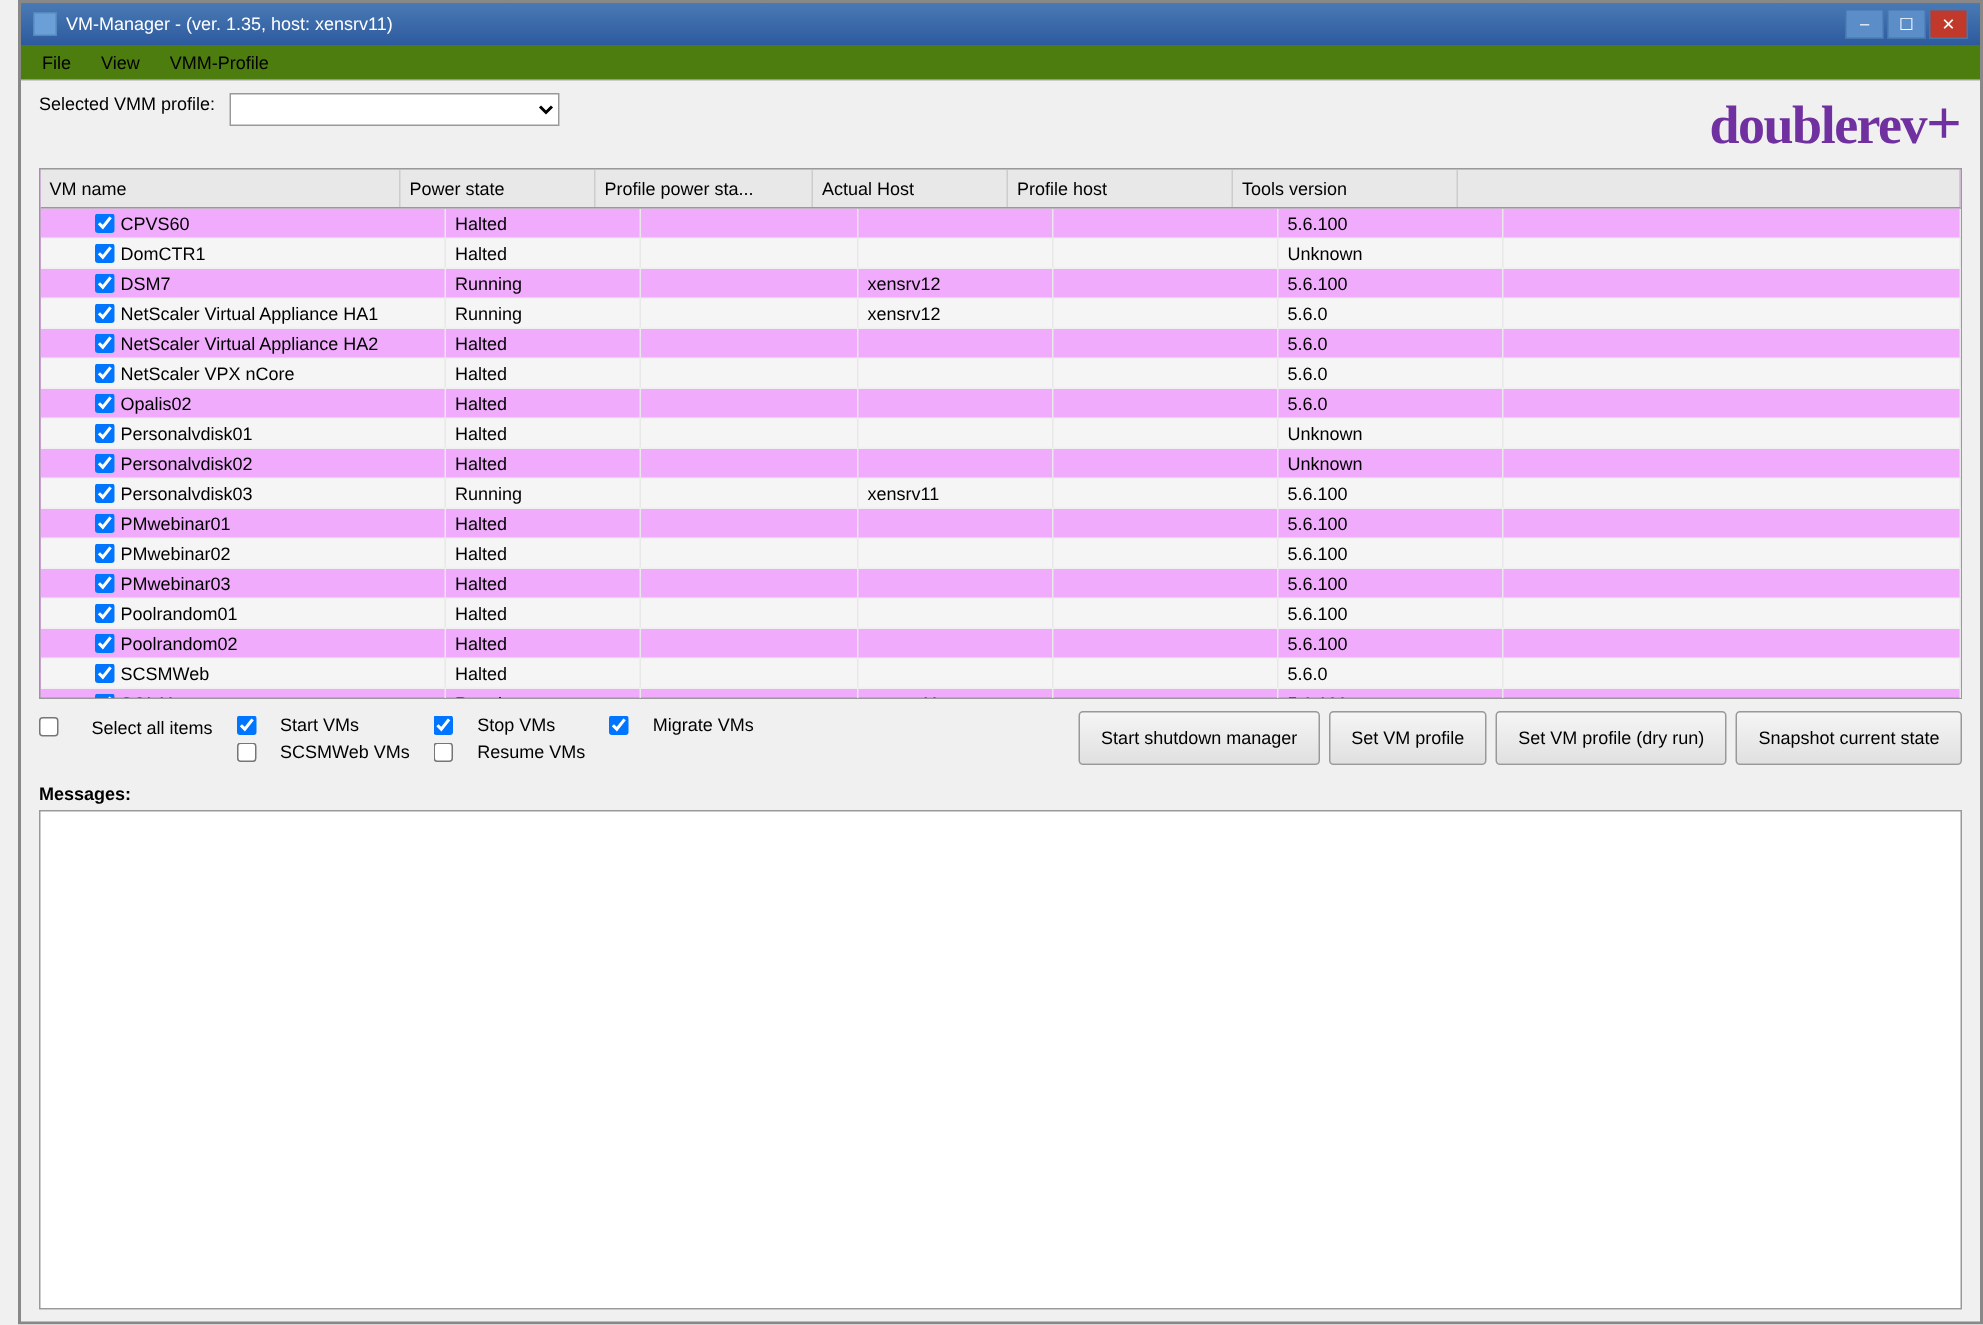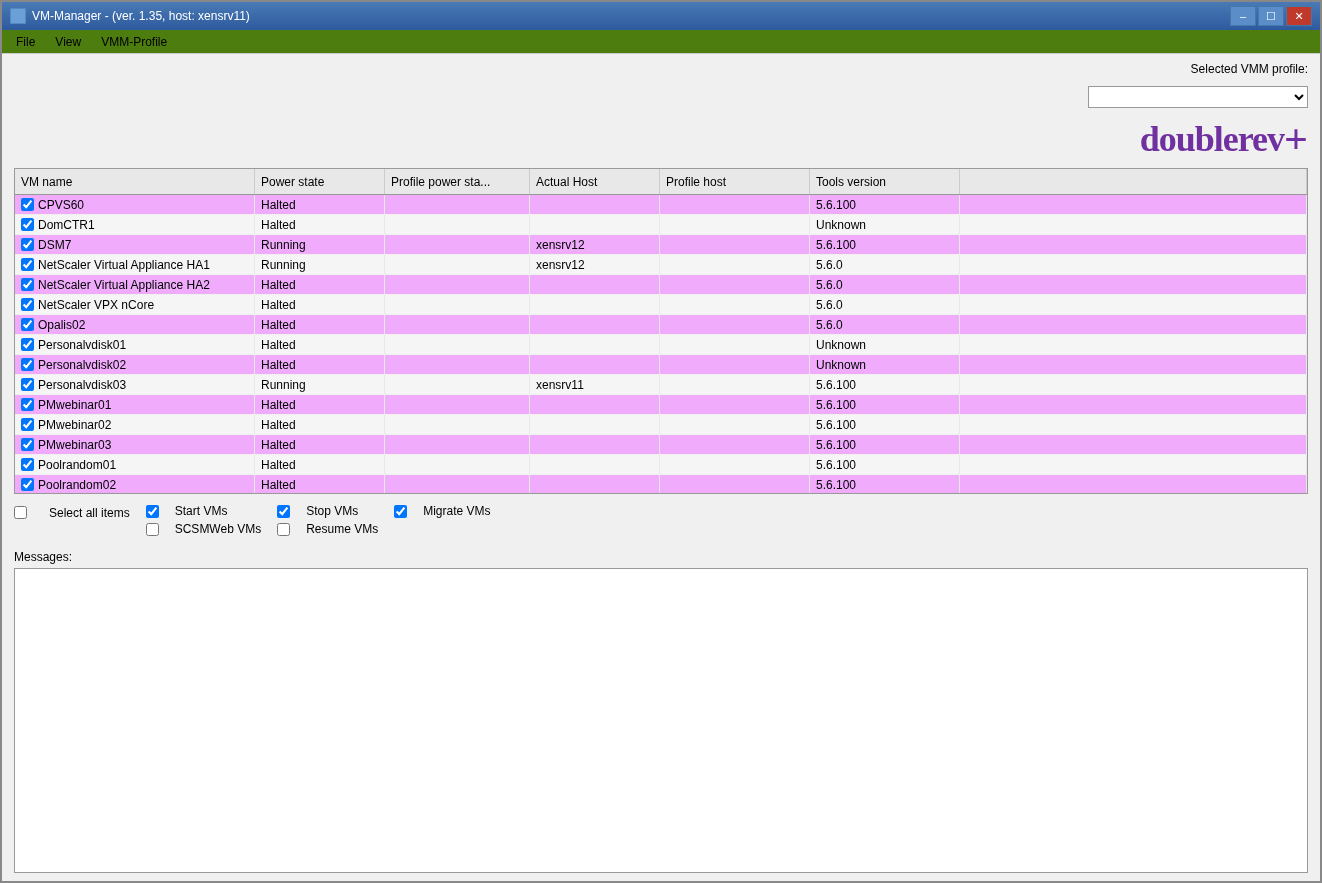--- a/index.html
+++ b/index.html
@@ -67,29 +67,29 @@
       align-items: center;
     }
 
     
     .window {
       background: #f0f0f0;
       border: 2px solid #888;
       height: calc(883px - 0px);
       display: flex;
       flex-direction: column;
+      margin-left: 12px;
     }
 
     
     .profile-row {
       display: flex;
-      align-items: flex-end;
+      align-items: flex-start;
       padding: 8px 12px;
       gap: 10px;
-      flex-direction: column;
     }
     .profile-label {
       font-size: 12px;
       color: #000;
       white-space: nowrap;
     }
     .profile-select {
       width: 220px;
       height: 22px;
       border: 1px solid #999;
@@ -146,20 +146,21 @@
     }
     .table-body {
       overflow-y: scroll;
       flex: 1;
     }
     .table-row {
       display: grid;
       grid-template-columns: 240px 130px 145px 130px 150px 150px 1fr;
       min-height: 20px;
       border-bottom: 1px solid #f0f0f0;
+      padding-left: 30px;
     }
     .table-row:nth-child(even) { background: #f5f5f5; }
     .td {
       padding: 2px 6px;
       font-size: 12px;
       border-right: 1px solid #e8e8e8;
       display: flex;
       align-items: center;
       overflow: hidden;
       white-space: nowrap;
@@ -220,21 +221,21 @@
     
     .messages-section {
       padding: 4px 12px 8px;
       display: flex;
       flex-direction: column;
       gap: 4px;
       flex: 1;
     }
     .messages-label {
       font-size: 12px;
-      font-weight: normal;
+      font-weight: bold;
     }
     .messages-box {
       flex: 1;
       border: 1px solid #999;
       background: white;
       min-height: 120px;
     }
 
     
     .table-body::-webkit-scrollbar { width: 16px; }
@@ -510,19 +511,25 @@
   </div>
         <div class="checkbox-item">
     <input type="checkbox" class="vm-checkbox" style="">
     <label>SCSMWeb VMs</label>
   </div>
         <div class="checkbox-item">
     <input type="checkbox" class="vm-checkbox" style="">
     <label>Resume VMs</label>
   </div>
       </div>
+    <div class="action-buttons" id="action-buttons">
+    <button class="action-btn">Start shutdown manager</button>
+        <button class="action-btn">Set VM profile</button>
+        <button class="action-btn">Set VM profile (dry run)</button>
+        <button class="action-btn">Snapshot current state</button>
+      </div>
   </div>
 
   <div class="messages-section">
     <span class="messages-label">Messages:</span>
     <div class="messages-box"></div>
   </div>
 </div>
 
 </body></html>

